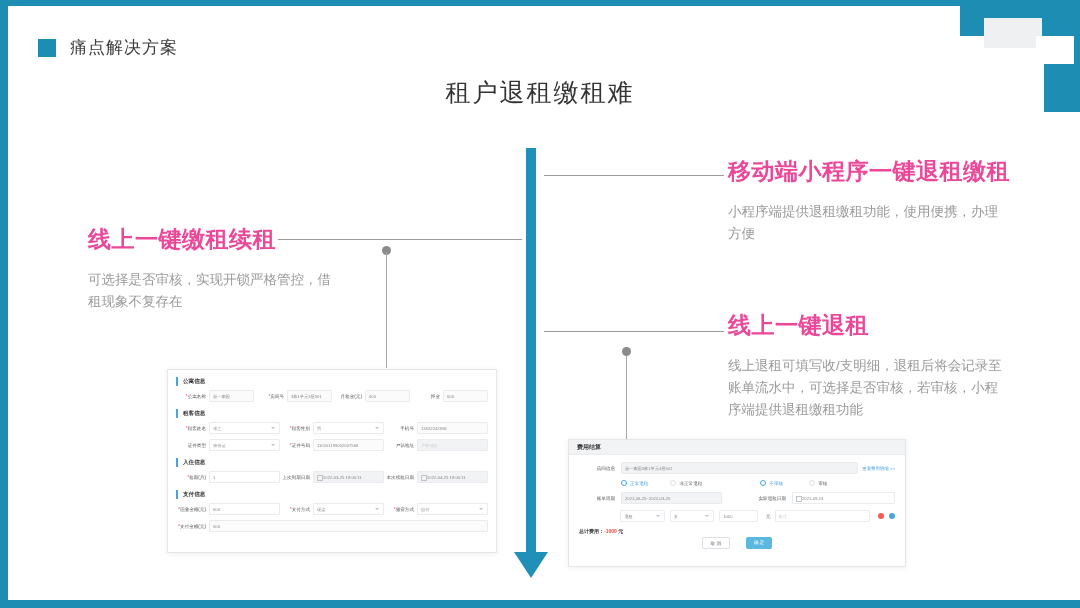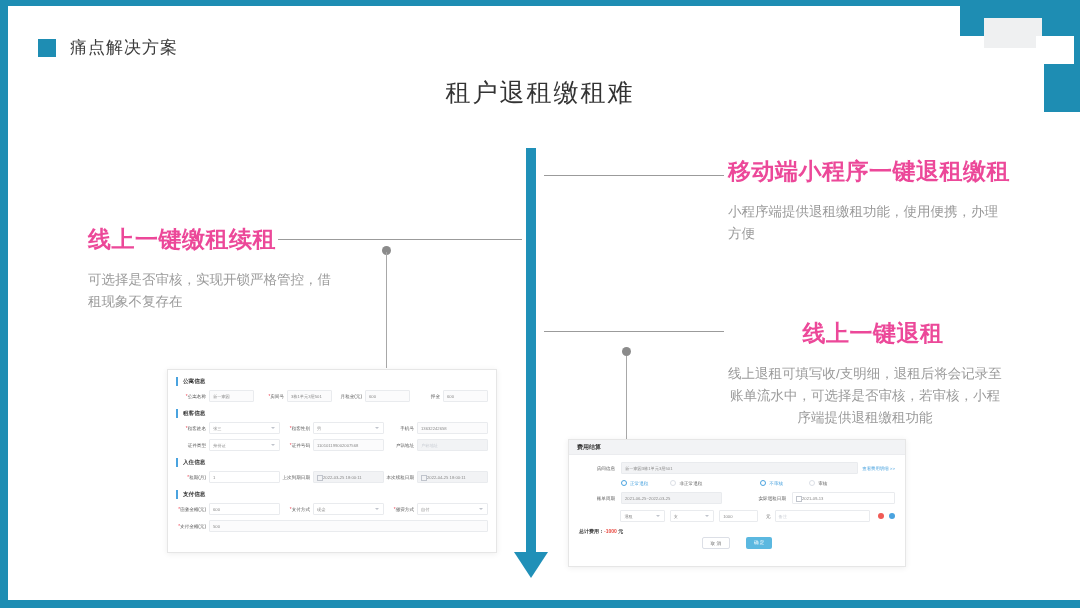--- a/index.html
+++ b/index.html
@@ -51,21 +51,21 @@
   .drop-left{left:386px;top:252px;height:116px;}
   .dot-left{left:382px;top:246px;}
   .drop-right{left:626px;top:356px;height:84px;}
   .dot-right{left:622px;top:347px;}
 
   
   .blk{position:absolute;}
   .blk h3{margin:0;font-size:23px;color:#ec4899;font-weight:700;letter-spacing:.5px;}
   .blk p{margin:14px 16px 0 0;font-size:13.5px;line-height:22px;color:#9a9a9a;font-weight:400;}
   .blk-r1{left:728px;top:156px;width:290px;}
-  .blk-r2{left:728px;top:318px;width:290px;text-align:center;}
+  .blk-r2{left:728px;top:310px;width:290px;}
   .blk-l1{left:88px;top:224px;width:260px;}
   .blk-l1 p{color:#9a9a9a;}
 
   
   .shot{position:absolute;background:#fff;border:1px solid #e6e6e6;box-shadow:0 1px 6px rgba(0,0,0,.07);}
   .shot-left{left:167px;top:369px;width:328px;height:182px;padding:0;}
   .sect{display:flex;align-items:center;gap:5px;margin:7px 0 4px 8px;}
   .sect-bar{width:2px;height:9px;background:#4aa3df;}
   .sect-t{font-size:5.6px;color:#333;font-weight:700;}
   .frow{display:flex;align-items:center;margin:0 0 5px 0;padding:0 8px;}

